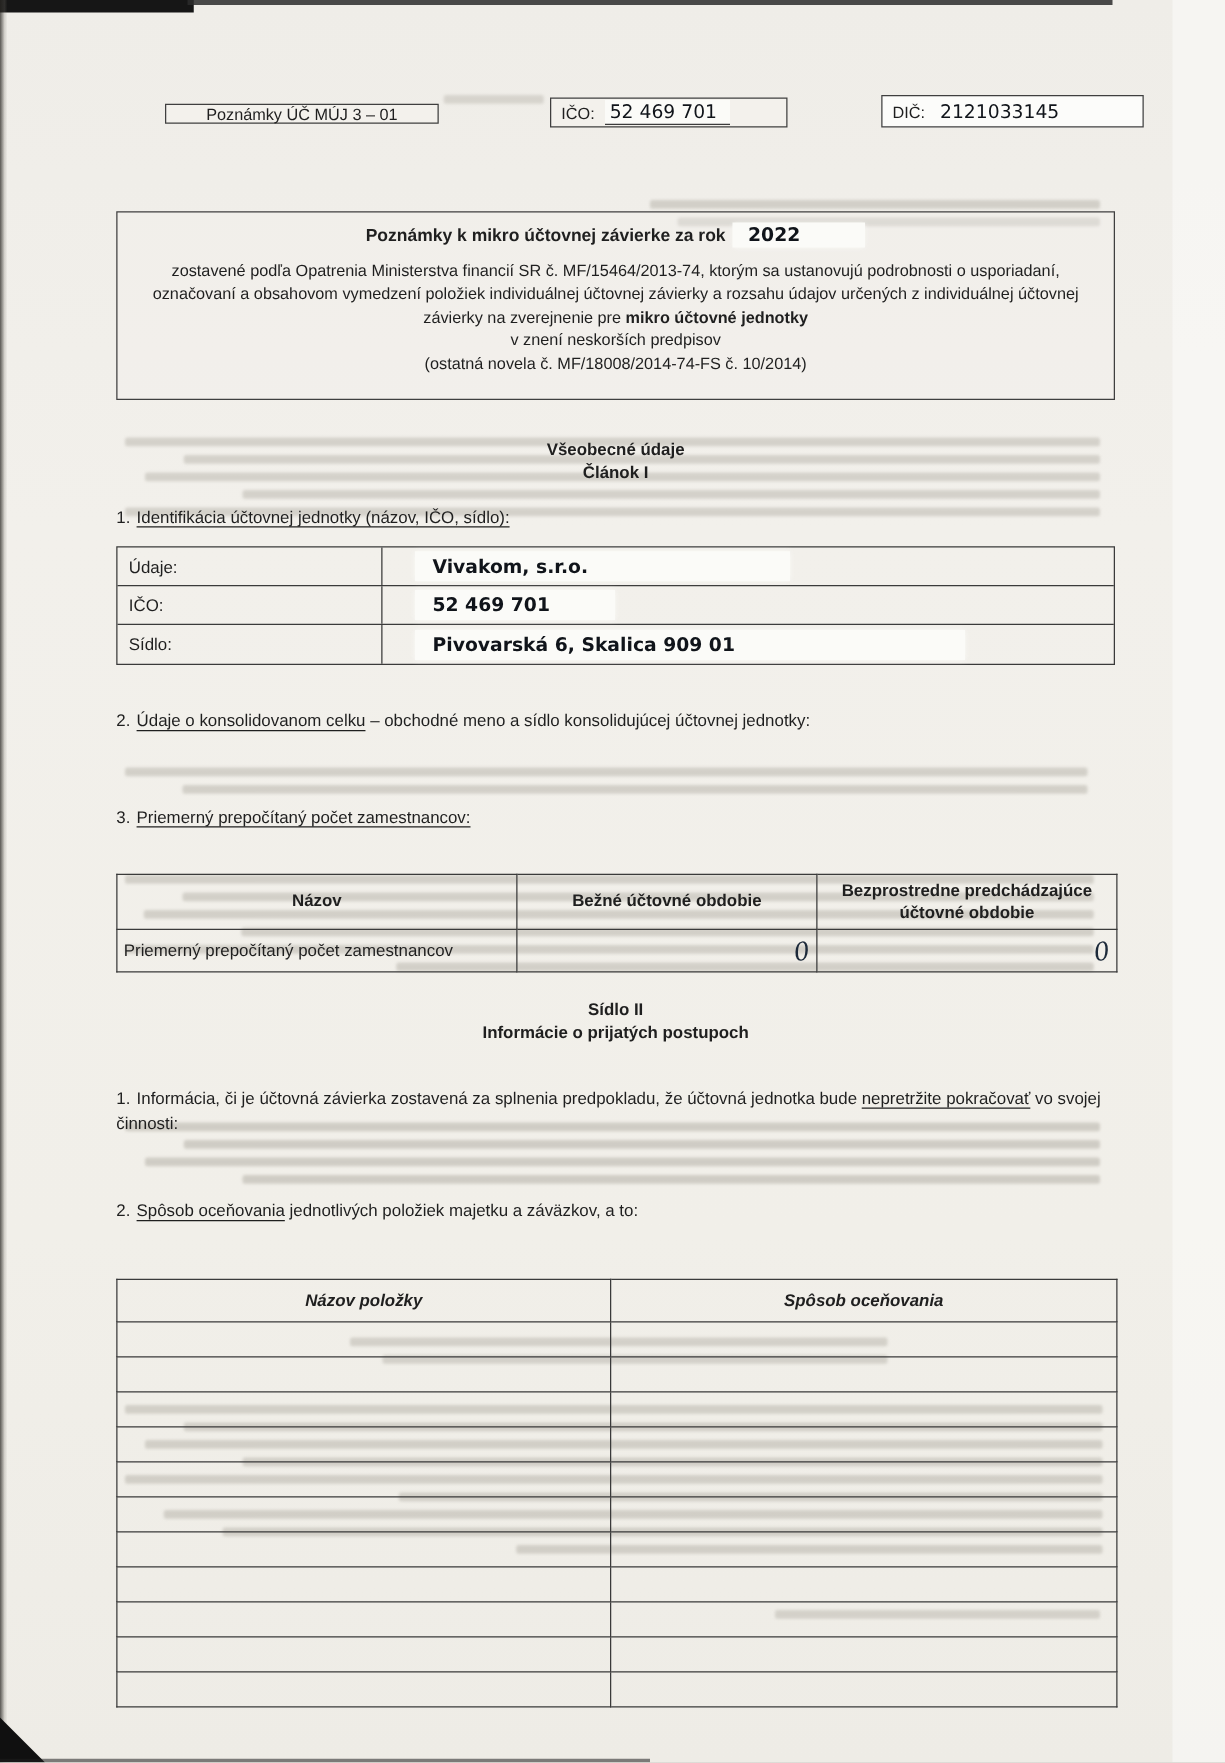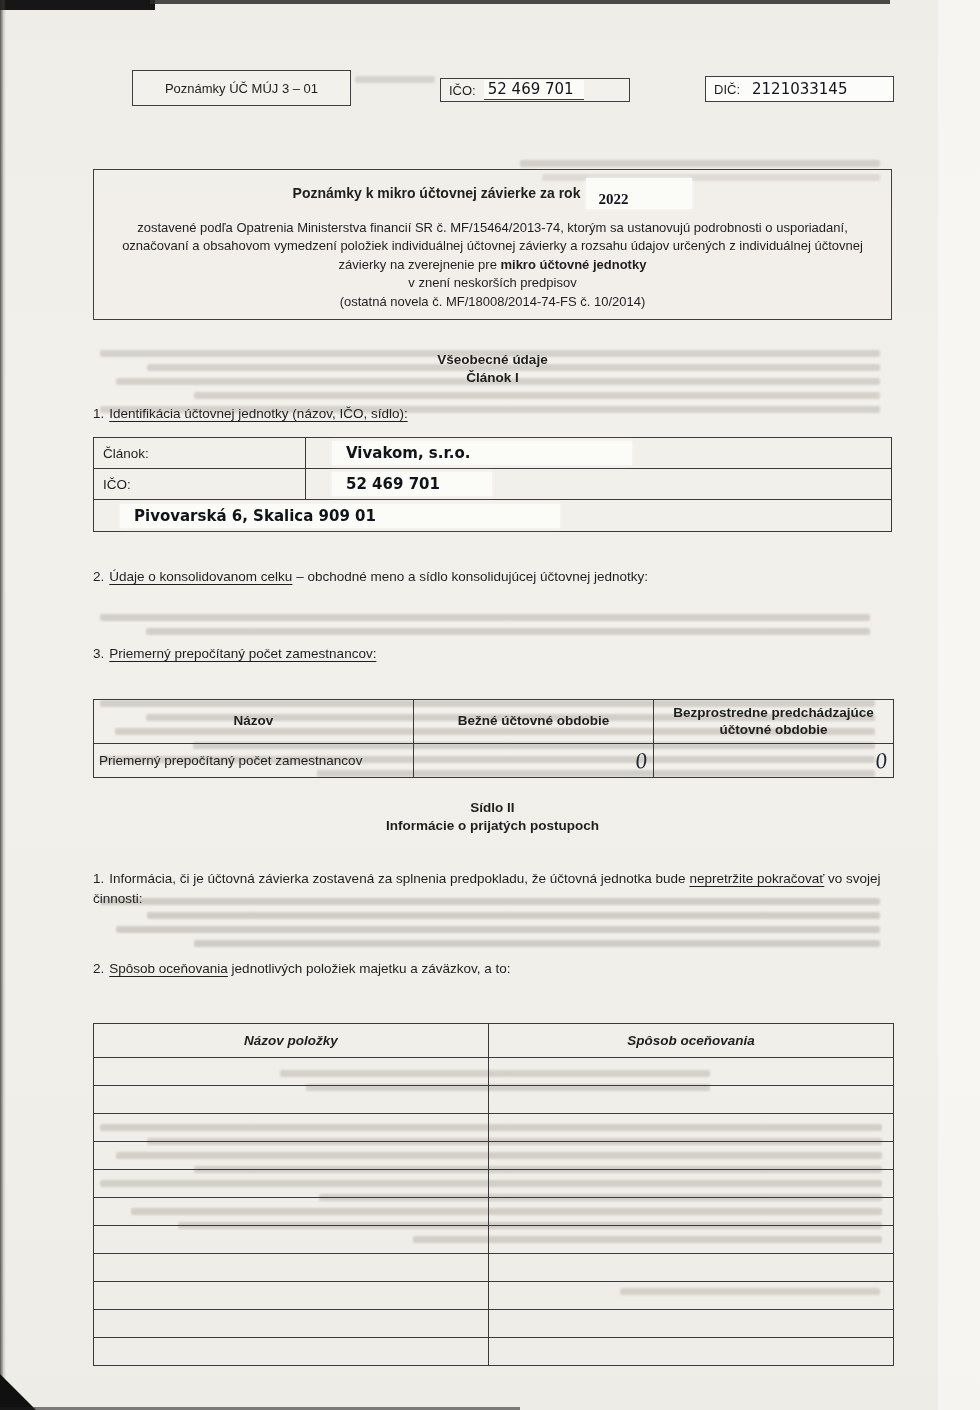--- a/index.html
+++ b/index.html
@@ -10,30 +10,30 @@
     font-family:"Liberation Sans",sans-serif;color:#1f1f1f;
   }
   .content{position:absolute;inset:0;z-index:2;}
   .abs{position:absolute;}
   .box{border:1px solid #3f3f3f;box-sizing:border-box;}
   .lbl{font-size:13px;}
   .typed{font-family:"DejaVu Sans",sans-serif;font-size:15px;color:#10141a;}
   .patch{background:#fbfbf8;box-shadow:0 0 4px rgba(251,251,248,.9);}
 
   
-  .form-code{left:132px;top:70px;width:219px;height:36px;display:flex;align-items:center;justify-content:center;background:#f3f1ec;text-align:center;}
+  .form-code{left:132px;top:83px;width:219px;height:16px;display:flex;align-items:center;justify-content:center;background:#f3f1ec;text-align:center;}
   .ico-box{left:440px;top:78px;width:190px;height:24px;display:flex;align-items:center;padding-left:8px;background:#f3f1ec;}
-  .dic-box{left:705px;top:76px;width:189px;height:26px;display:flex;align-items:center;padding-left:8px;background:#fcfcfa;}
+  .dic-box{left:705px;top:76px;width:210px;height:26px;display:flex;align-items:center;padding-left:8px;background:#fcfcfa;}
   .u-val{background:#fbfbf8;border-bottom:1.5px solid #3c3c3c;padding:0 10px 1px 4px;margin-left:8px;}
   .dic-box .typed{margin-left:12px;text-align:right;}
 
   
   .title-box{left:93px;top:169px;width:799px;height:151px;background:rgba(244,242,237,.35);}
   .title-line{text-align:center;margin-top:9px;font-size:14px;font-weight:bold;}
-  .year-patch{display:inline-block;min-width:86px;text-align:left;padding:13px 8px 1px 12px;margin-left:6px;vertical-align:middle;transform:translateY(-1px);font-family:Liberation Serif, serif;}
+  .year-patch{display:inline-block;min-width:86px;text-align:left;padding:1px 8px 1px 12px;margin-left:6px;vertical-align:middle;transform:translateY(-1px);}
   .title-par{width:778px;margin:9px auto 0;text-align:center;font-size:13px;line-height:1.42;}
   .tline{text-align:center;font-size:13px;line-height:1.42;}
 
   .center-head{left:93px;width:799px;text-align:center;font-weight:bold;font-size:13.5px;line-height:1.3;}
   .item{left:93px;width:800px;font-size:13.5px;line-height:1.5;}
   .num{padding-right:5px;}
   .und{text-decoration:underline;text-underline-offset:2.5px;text-decoration-thickness:1px;}
 
   
   .id-table{left:93px;top:437px;width:799px;border:1px solid #3a3a3a;box-sizing:border-box;}
@@ -171,32 +171,33 @@
       <div>Všeobecné údaje</div>
       <div>Článok I</div>
     </div>
 
     <div class="abs item" style="top:404px;">
       <span class="num">1.</span><span class="und">Identifikácia účtovnej jednotky (názov, IČO, sídlo):</span>
     </div>
 
     <div class="abs id-table">
       <div class="id-row">
-        <div class="id-label">Článok:</div>
+        <div class="id-label">Údaje:</div>
         <div class="id-value">
             <span class="patch typed">Vivakom, s.r.o.</span>
           </div>
       </div>
       <div class="id-row">
         <div class="id-label">IČO:</div>
         <div class="id-value">
             <span class="patch typed">52 469 701</span>
           </div>
       </div>
       <div class="id-row">
+        <div class="id-label">Sídlo:</div>
         <div class="id-value">
             <span class="patch typed">Pivovarská 6, Skalica 909 01</span>
           </div>
       </div>
     </div>
 
     <div class="abs item" style="top:567px;">
       <span class="num">2.</span><span class="und">Údaje o konsolidovanom celku</span><span> – obchodné meno a sídlo konsolidujúcej účtovnej jednotky:</span>
     </div>
 

